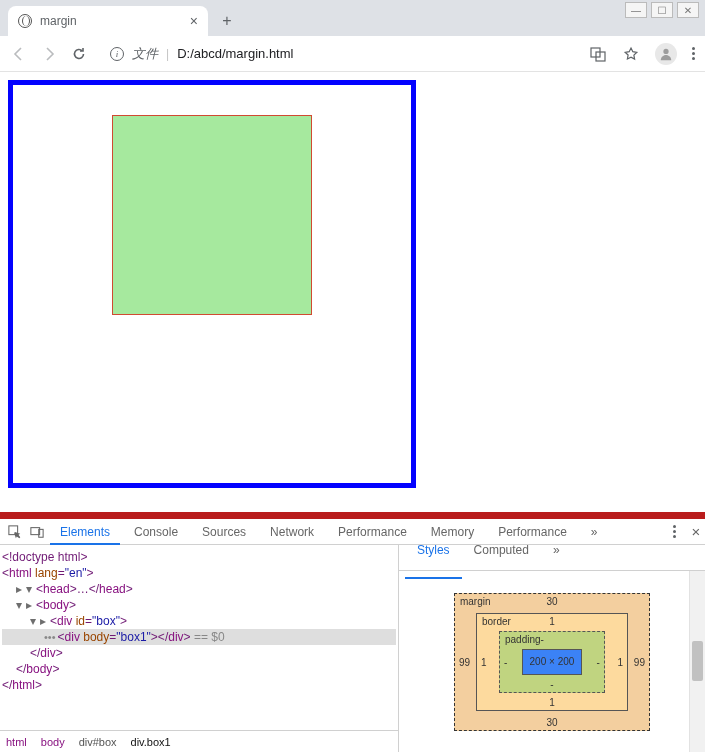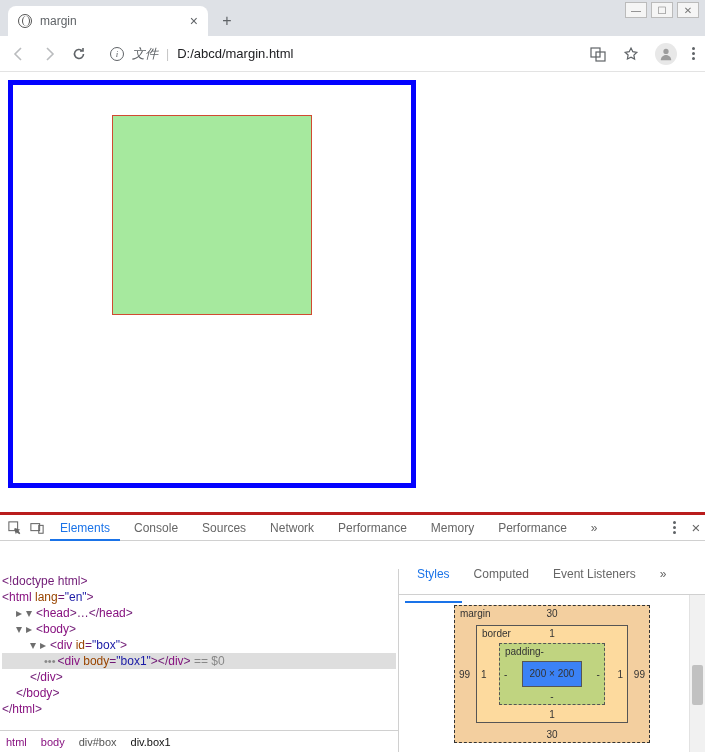--- a/index.html
+++ b/index.html
@@ -31,21 +31,21 @@
 .avatar { width: 22px; height: 22px; background: #e8e8e8; border-radius: 50%; display: flex; align-items: center; justify-content: center; color: #9c9c9c; }
 .dots { display: flex; flex-direction: column; gap: 2px; }
 .dots span { width: 3px; height: 3px; background: #5f6367; border-radius: 50%; }
 
 
 .viewport { flex: 0 0 440px; background: #fff; padding: 8px; }
 #box { width: 408px; height: 408px; border: 5px solid #0302ff; background: #fff; }
 .box1 { width: 200px; height: 200px; border: 1px solid #d04a31; background: #a6e99e; margin: 30px 99px; }
 
 
-.devtools { flex: 1; display: flex; flex-direction: column; border-top: 3px solid #b91c1c; background: #fff; min-height: 0; gap: 28px; }
+.devtools { flex: 1; display: flex; flex-direction: column; border-top: 7px solid #b91c1c; background: #fff; min-height: 0; }
 .dt-tabs { height: 26px; border-bottom: 1px solid #d0d0d0; display: flex; align-items: center; padding-left: 6px; gap: 4px; font-size: 12px; color: #666; }
 .dt-ic { width: 18px; height: 18px; display: flex; align-items: center; justify-content: center; cursor: pointer; }
 .dt-tab { padding: 0 10px; height: 26px; line-height: 26px; cursor: pointer; }
 .dt-tab.active { color: #1a73e8; border-bottom: 2px solid #1a73e8; }
 .dt-tabs .spacer { flex: 1; }
 
 .dt-body { flex: 1; display: flex; min-height: 0; }
 
 
 .elements-panel { flex: 1.3; display: flex; flex-direction: column; min-width: 0; min-height: 0; }
@@ -214,21 +214,20 @@
         <span class="crumb tagc">body</span>
         <span class="crumb">div#box</span>
         <span class="crumb active">div.box1</span>
       </div>
     </div>
 
     <div class="side-panel">
       <div class="side-tabs">
         <div class="side-tab active">Styles</div>
         <div class="side-tab">Computed</div>
-        <div class="side-tab">Event Listeners</div>
         <div class="side-tab">»</div>
       </div>
       <div class="side-content">
         <div class="boxmodel">
           <div class="bm-margin">
             <span class="bm-label">margin</span>
             <span class="bm-num-t">30</span>
             <span class="bm-num-b">30</span>
             <span class="bm-num-l">99</span>
             <span class="bm-num-r">99</span>

